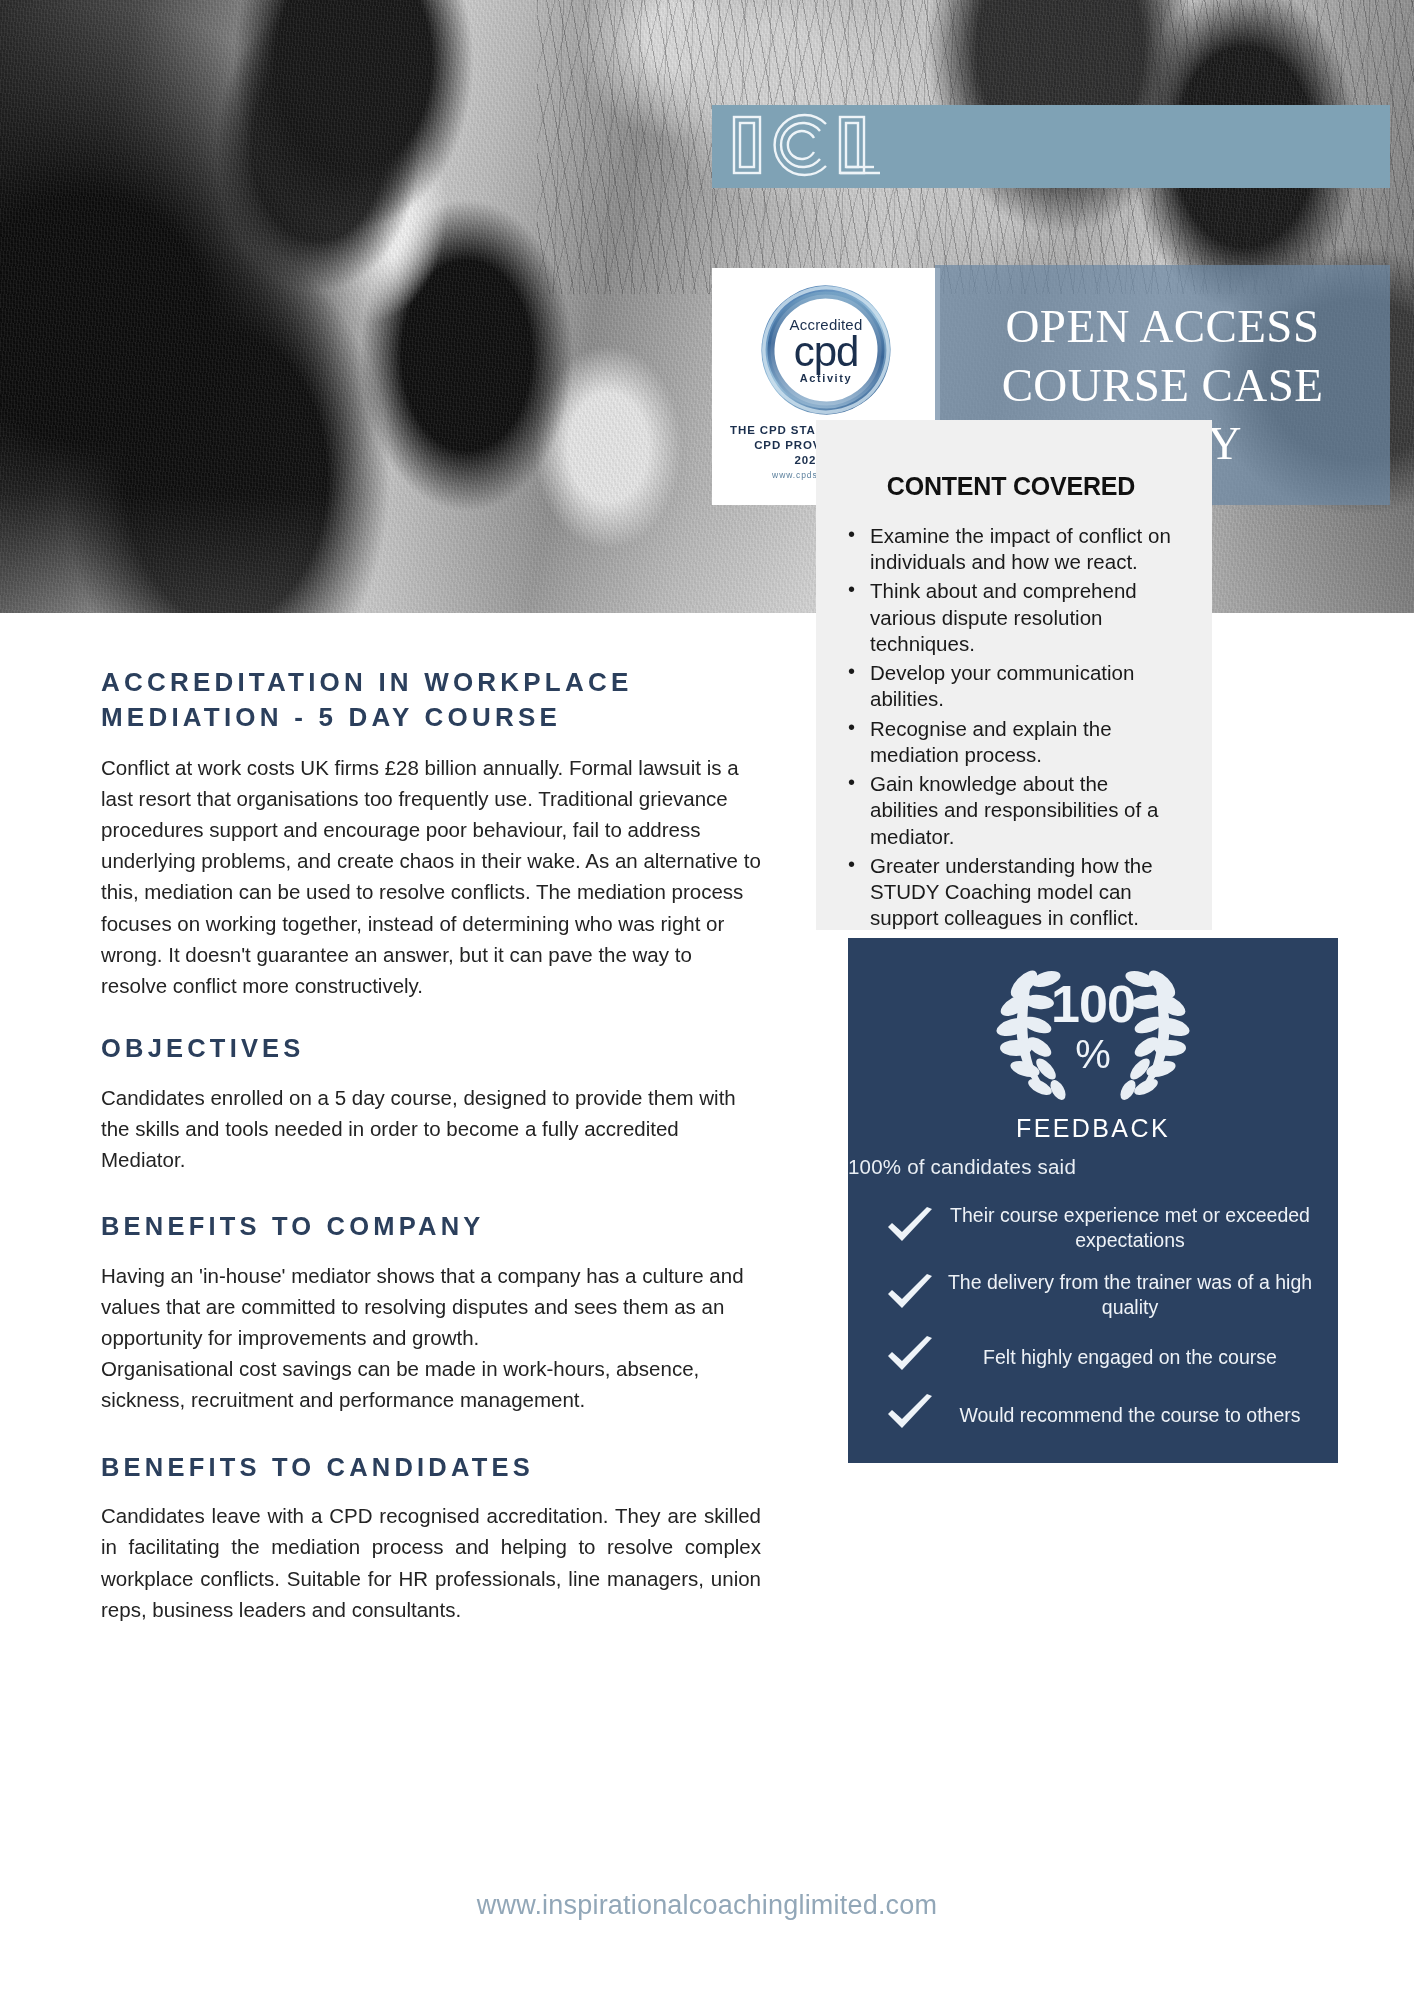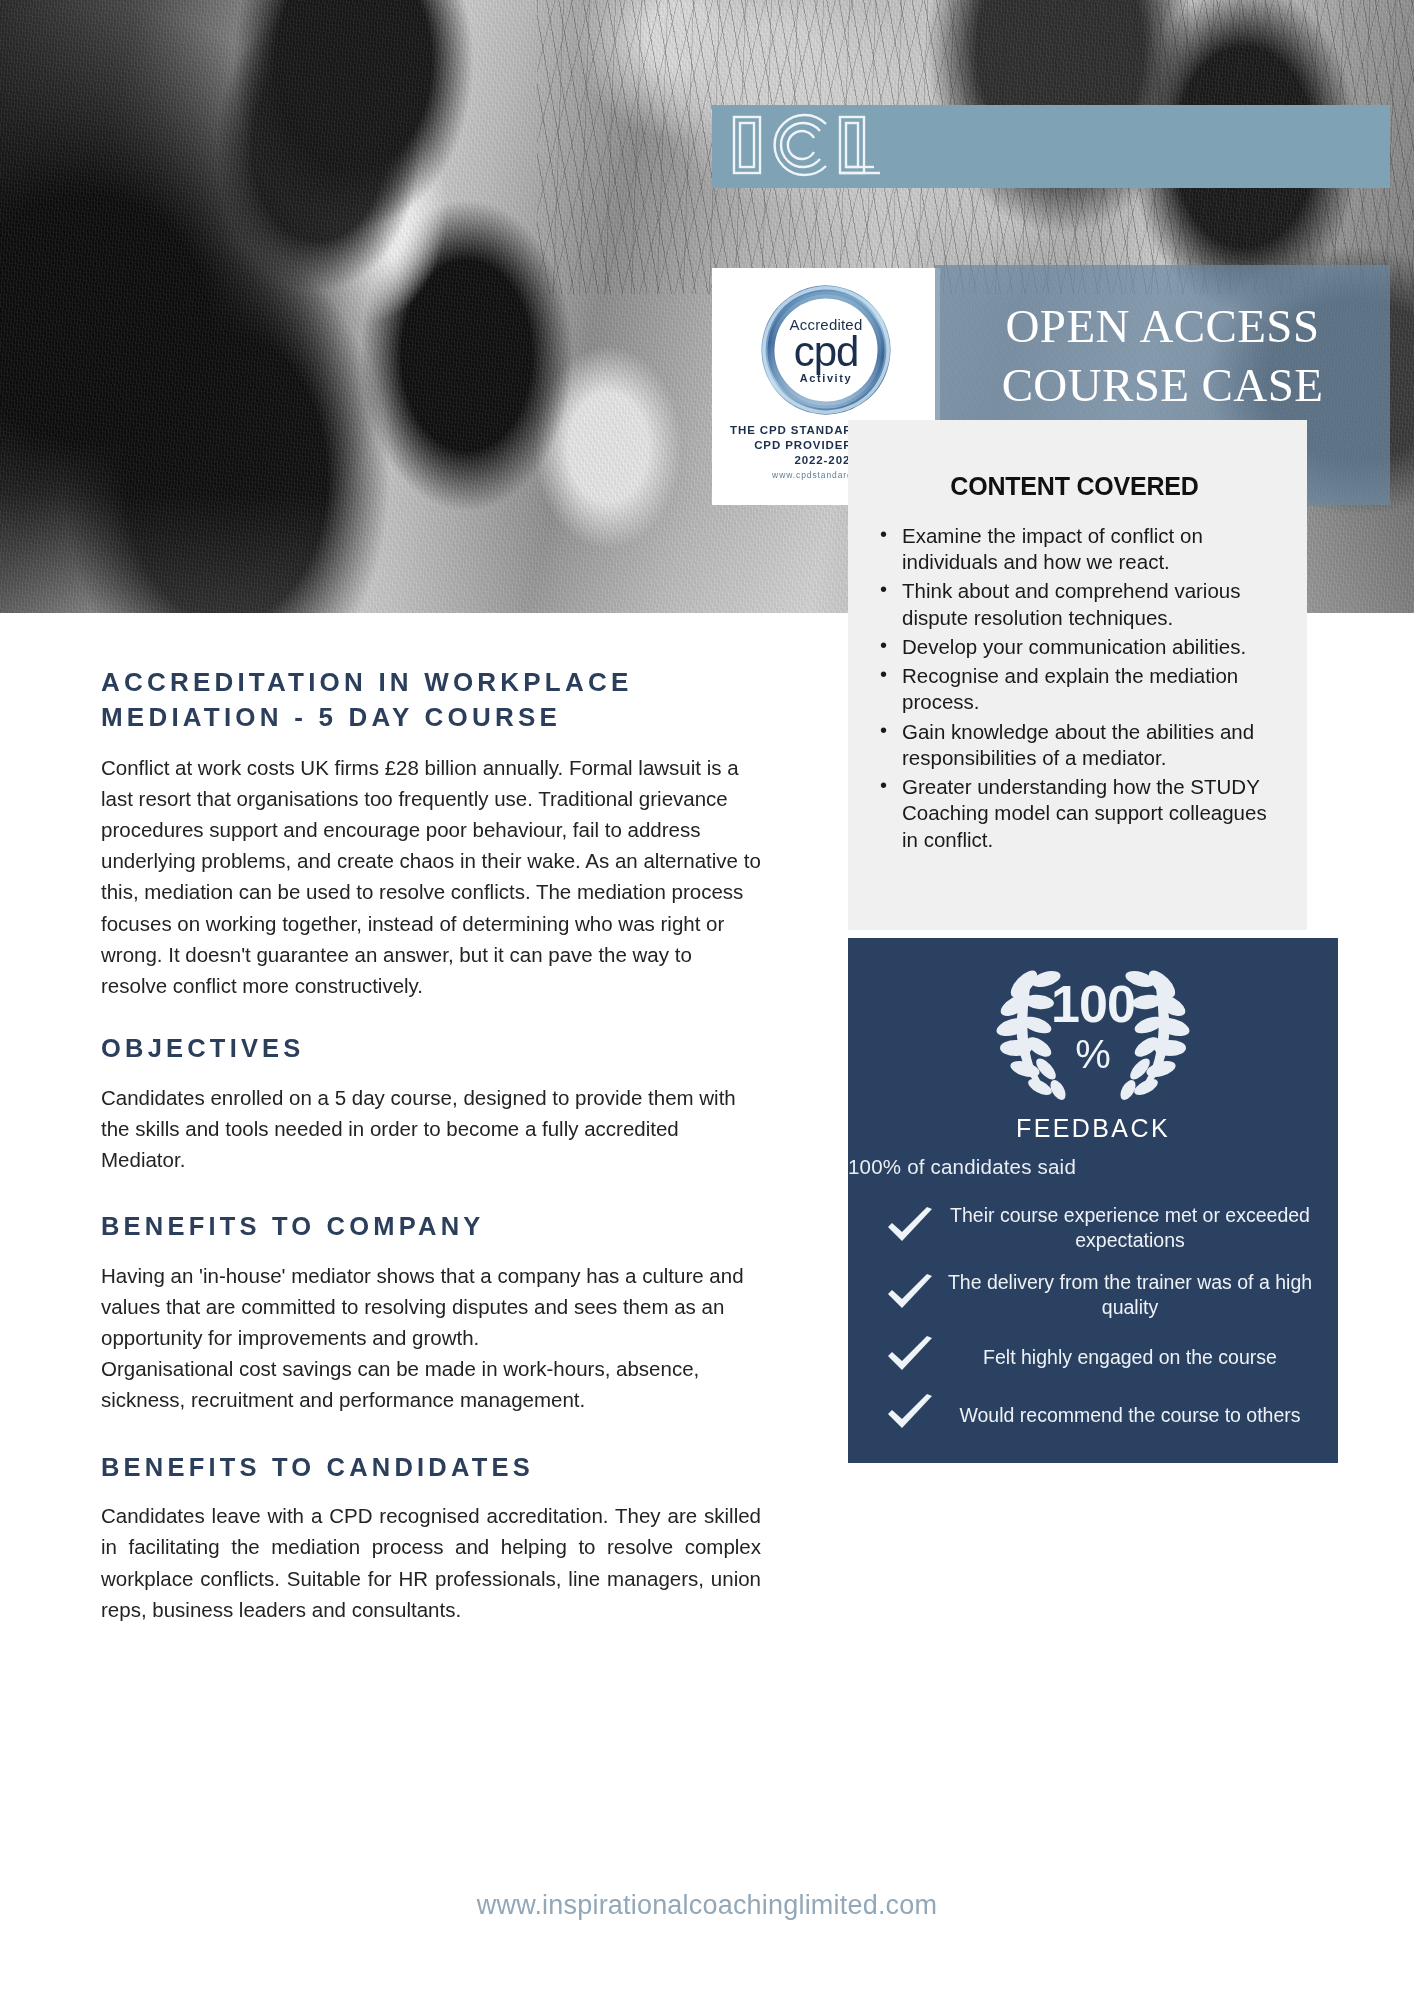--- a/index.html
+++ b/index.html
@@ -168,22 +168,22 @@
     line-height: 1.52;
     margin-top: 16px;
   }
   .body-p.justify { text-align: justify; }
   .gap-32 { margin-top: 30px; }
   .gap-36 { margin-top: 34px; }
 
   
   .content-panel {
     position: absolute;
-    left: 848px; top: 420px;
-    width: 459px; height: 510px;
+    left: 816px; top: 420px;
+    width: 396px; height: 510px;
     background: #f0f0f0;
     padding: 52px 30px 0 24px;
   }
   .content-panel h2 {
     font-size: 25px;
     font-weight: 700;
     color: #111111;
     text-align: center;
     letter-spacing: -.2px;
     margin-bottom: 22px;

